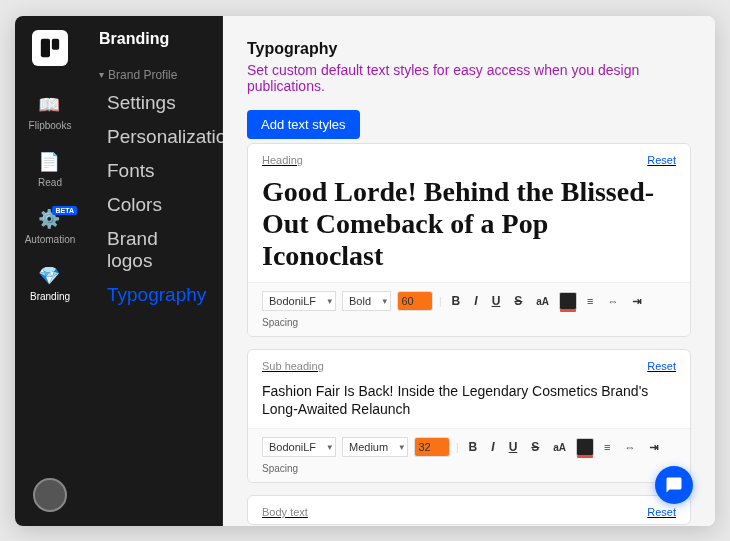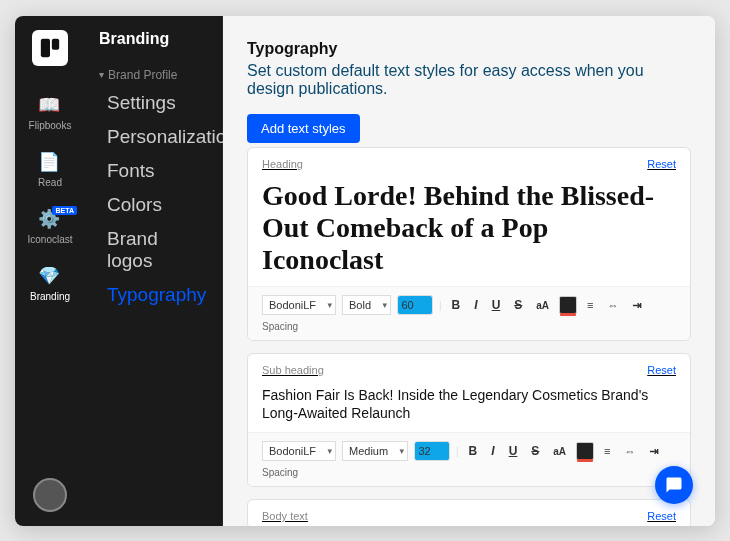--- a/index.html
+++ b/index.html
@@ -115,22 +115,22 @@
       overflow-y: auto;
       padding: 24px 24px 24px 24px;
     }
     .page-title {
       font-size: 16px;
       font-weight: 700;
       color: #111;
       margin-bottom: 4px;
     }
     .page-subtitle {
-      font-size: 16px;
-      color: #0c4a6e;
+      font-size: 14px;
+      color: #a21caf;
       margin-bottom: 16px;
     }
     .add-btn {
       background: #0057ff;
       color: #fff;
       border: none;
       border-radius: 4px;
       padding: 7px 14px;
       font-size: 13px;
       font-weight: 500;
@@ -208,21 +208,21 @@
       right: 4px;
       top: 50%;
       transform: translateY(-50%);
       font-size: 9px;
       color: #666;
       pointer-events: none;
     }
     .toolbar-num {
       border: 1px solid #ddd;
       border-radius: 3px;
-      background: #0ea5e9;
+      background: #f97316;
       font-size: 11px;
       padding: 3px 2px;
       width: 36px;
       text-align: center;
       color: #333;
     }
     .tb-btn {
       background: none;
       border: none;
       font-size: 12px;
@@ -299,21 +299,21 @@
       <span class="nav-icon">📖</span>
       <span>Flipbooks</span>
     </div>
     <div class="nav-item">
       <span class="nav-icon">📄</span>
       <span>Read</span>
     </div>
     <div class="nav-item nav-item-beta">
       <span class="beta-badge">BETA</span>
       <span class="nav-icon">⚙️</span>
-      <span>Iconoclast</span>
+      <span>Automation</span>
     </div>
     <div class="nav-item active">
       <span class="nav-icon">💎</span>
       <span>Branding</span>
     </div>
     <div class="nav-avatar"></div>
   </div>
 
   <div class="sidebar">
     <div class="sidebar-title">Branding</div>

